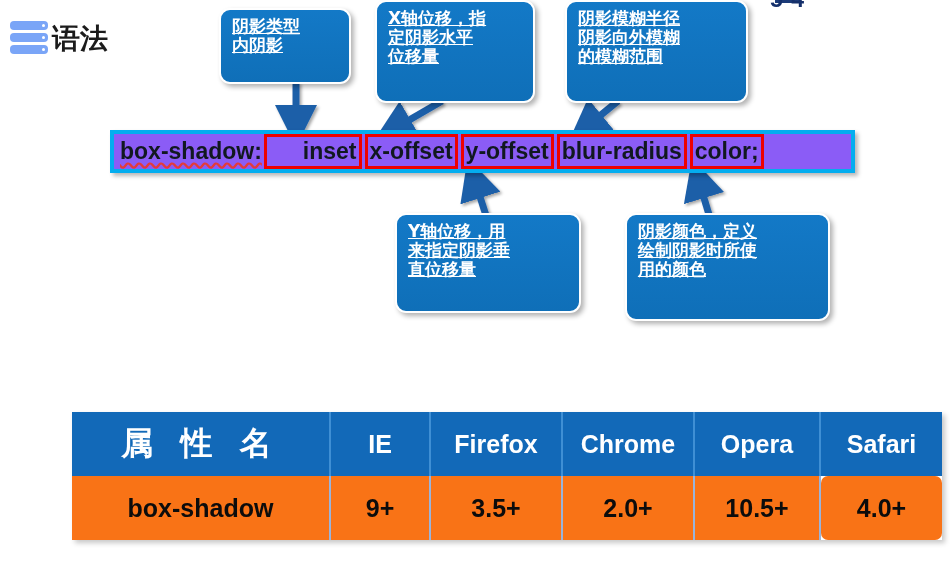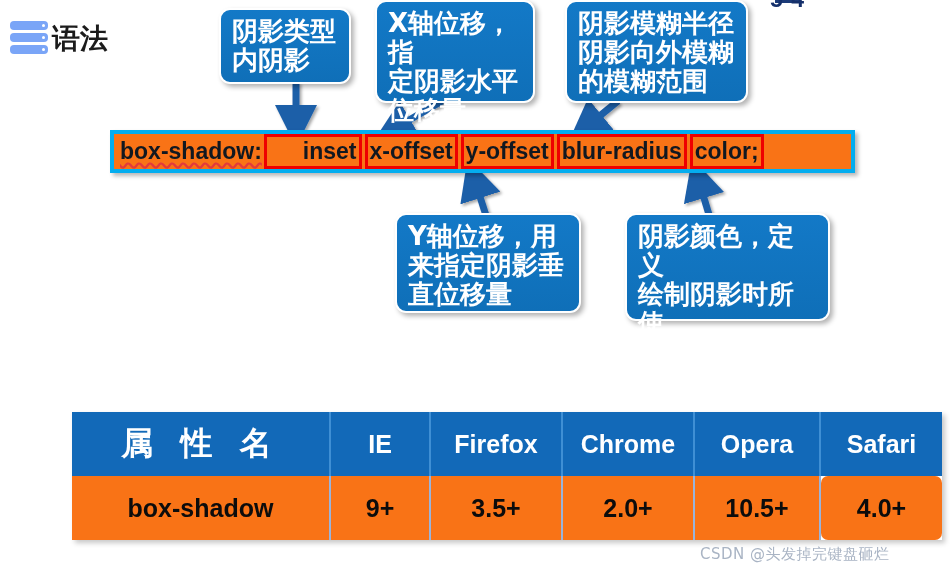--- a/index.html
+++ b/index.html
@@ -42,41 +42,42 @@
   }
   .syntax-head .txt{
     font-size:28px;font-weight:bold;color:#1b1b1b;line-height:1;
     font-family:"DejaVu Sans","Liberation Sans",sans-serif;
   }
 
   
   .bubble{
     position:absolute;background:#1175c2;color:#ffffff;
     border-radius:11px;border:2px solid #ffffff;
-    font-weight:bold;font-size:26px;line-height:1.12;
+    font-weight:bold;font-size:17px;line-height:1.12;
     padding:7px 10px 8px 11px;
     box-shadow:3px 3px 5px rgba(0,0,0,.30);
     box-sizing:border-box;
     font-family:"DejaVu Sans","Liberation Sans",sans-serif;
     white-space:pre-line;
     background-image:linear-gradient(180deg,#1379c7 0%,#0f6fb8 100%);
+    text-decoration:underline;
   }
   #bubble-inset{left:219px;top:8px;width:132px;height:76px;}
   #bubble-xoffset{left:375px;top:0px;width:160px;height:103px;}
   #bubble-blur{left:565px;top:0px;width:183px;height:103px;}
   #bubble-yoffset{left:395px;top:213px;width:186px;height:100px;}
   #bubble-color{left:625px;top:213px;width:205px;height:108px;}
 
   
   .arrows{position:absolute;left:0;top:0;width:950px;height:569px;}
 
   
   .syntax-bar{
     position:absolute;left:110px;top:130px;width:745px;height:43px;
-    background:#f97316;border:4px solid #04adef;box-sizing:border-box;
+    background:#8b5cf6;border:4px solid #04adef;box-sizing:border-box;
     box-shadow:3px 3px 4px rgba(0,0,0,.28);
     display:flex;align-items:center;
   }
   .tok{
     font-size:23px;font-weight:bold;color:#111820;
     font-family:"Liberation Sans","DejaVu Sans",sans-serif;
     white-space:nowrap;box-sizing:border-box;
     display:flex;align-items:center;height:35px;
     padding:0 2px;position:relative;
   }
@@ -209,15 +210,14 @@
         <td>box-shadow</td>
         <td>9+</td>
         <td>3.5+</td>
         <td>2.0+</td>
         <td>10.5+</td>
         <td>4.0+</td>
       </tr>
     </tbody>
   </table>
 
-  <div class="watermark">CSDN @头发掉完键盘砸烂</div>
 
 </div>
 
 </body></html>

